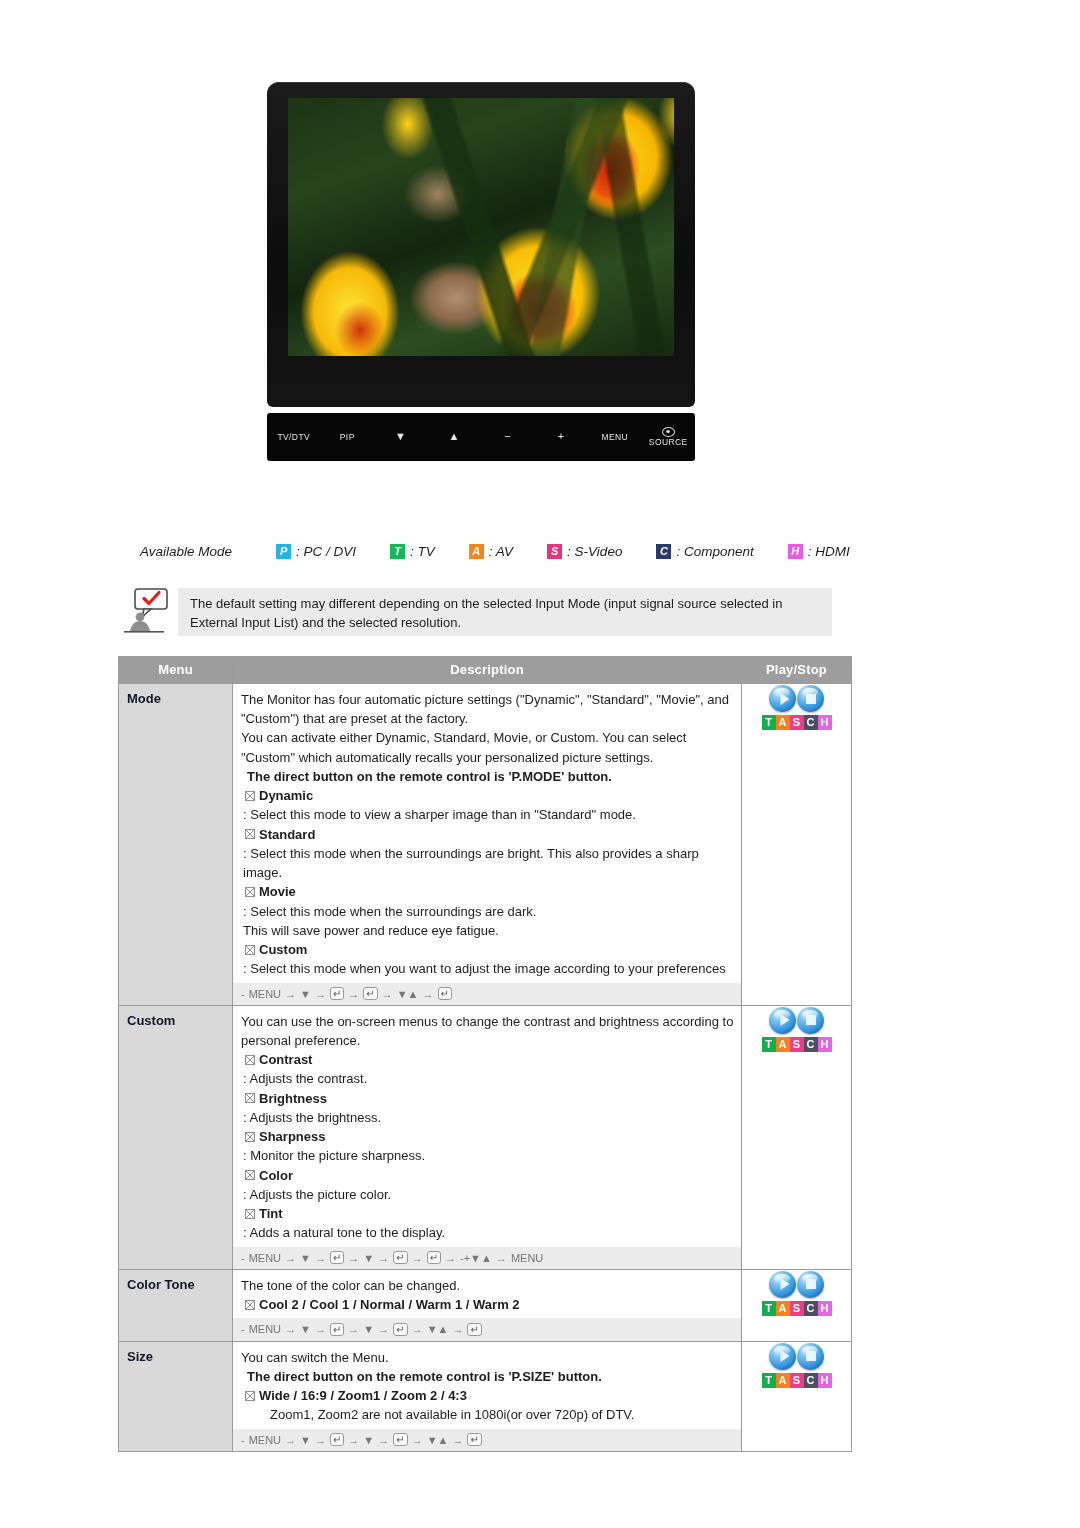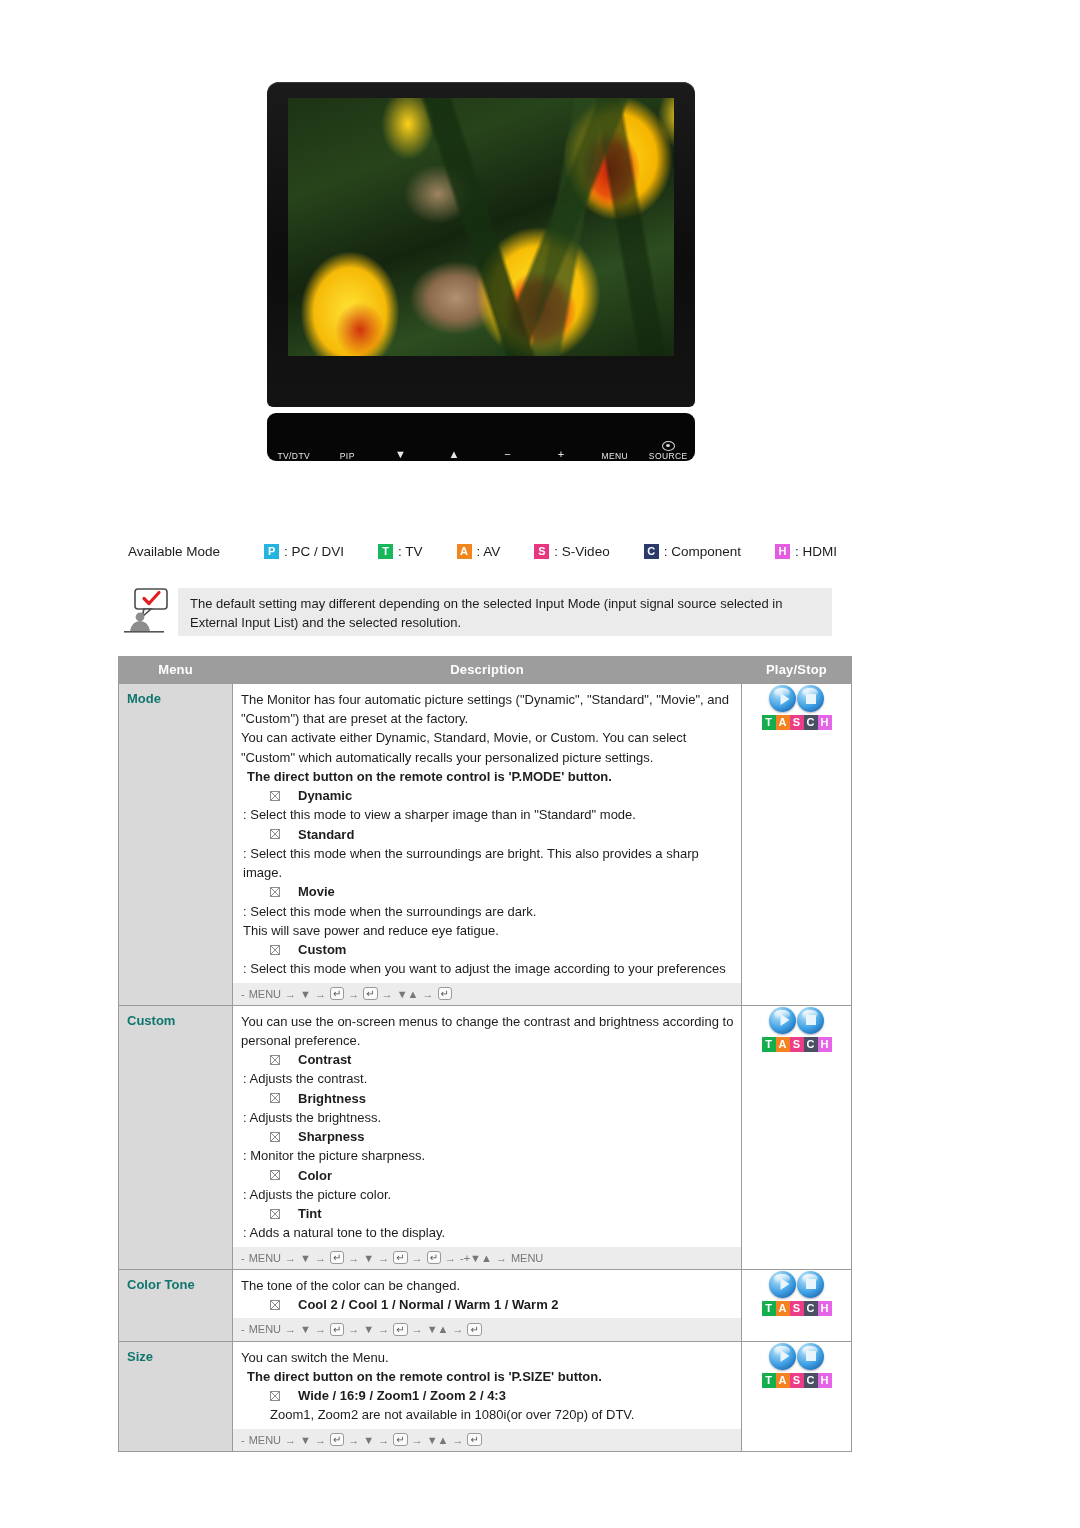--- a/index.html
+++ b/index.html
@@ -111,23 +111,23 @@
     height: 5px;
     background: #2f6fd0;
   }
   .monitor-controls {
     position: absolute;
     left: 0;
     top: 331px;
     width: 428px;
     height: 48px;
     background: #060606;
-    border-radius: 9px;
-    display: flex;
-    align-items: flex-end;
+    border-radius: 3px;
+    display: flex;
+    align-items: center;
   }
   .ctrl-btn {
     color: #e8e8e8;
     font-size: 8.5px;
     letter-spacing: .4px;
     text-align: center;
     flex: 1 1 0;
     line-height: 1.05;
   }
   .ctrl-btn.glyph { font-size: 11px; }
@@ -144,26 +144,27 @@
     position:absolute;
     left:3px; top:2px;
     width:4px;height:3px;
     border-radius:50%;
     background:#d6d6d6;
   }
 
   
   #available-mode-row {
     position: absolute;
-    left: 128px;
+    left: 140px;
     top: 544px;
     display: flex;
     align-items: center;
     font-size: 13.5px;
     color: #1d1d1d;
+    font-style: italic;
   }
   #available-mode-row .am-label { margin-right: 44px; }
   .am-entry {
     display: flex;
     align-items: center;
     margin-right: 34px;
     white-space: nowrap;
   }
   .am-badge {
     display: inline-block;
@@ -224,43 +225,43 @@
     letter-spacing: .2px;
   }
   .col-menu { width: 114px; }
   .col-desc { width: 509px; }
   .col-play { width: 110px; }
 
   td.menu-cell {
     background: #d9d9d9;
     font-size: 13px;
     font-weight: bold;
-    color: #0f766e;
+    color: #0f172a;
     padding: 7px 0 0 8px;
   }
   td.desc-cell {
     background: #ffffff;
     padding: 6px 6px 0 8px;
     font-size: 13px;
     line-height: 1.48;
     color: #1d1d1d;
     position: relative;
   }
   td.play-cell {
     background: #ffffff;
     text-align: center;
     vertical-align: middle;
   }
 
   .sub-item {
     font-weight: bold;
-    margin-left: 29px;
+    margin-left: 4px;
     display: flex;
     align-items: center;
-    gap: 18px;
+    gap: 4px;
   }
   .sub-bullet {
     display: inline-block;
     width: 8px;
     height: 8px;
     border: 1px solid #8d8d8d;
     background: #fff;
     position: relative;
     flex: 0 0 auto;
   }

